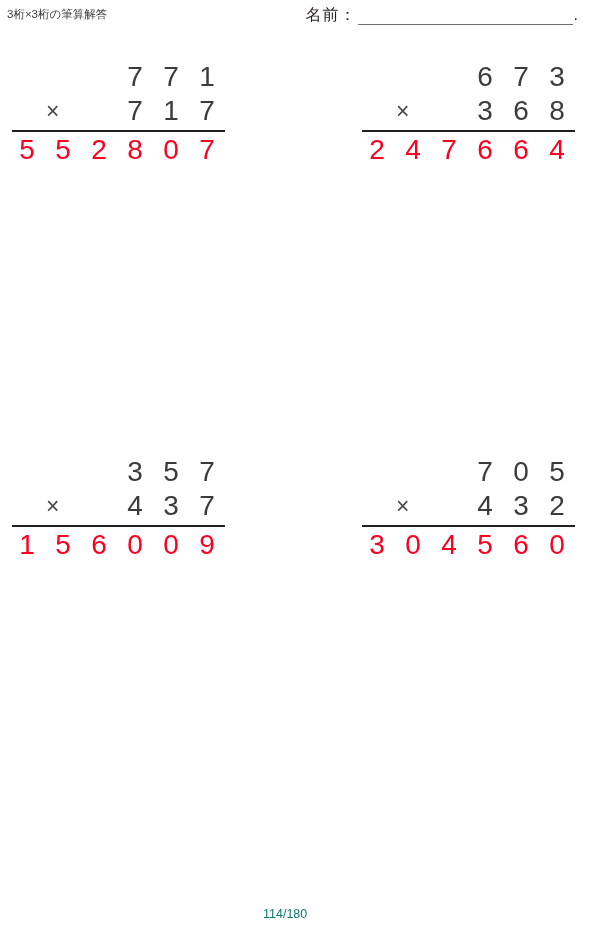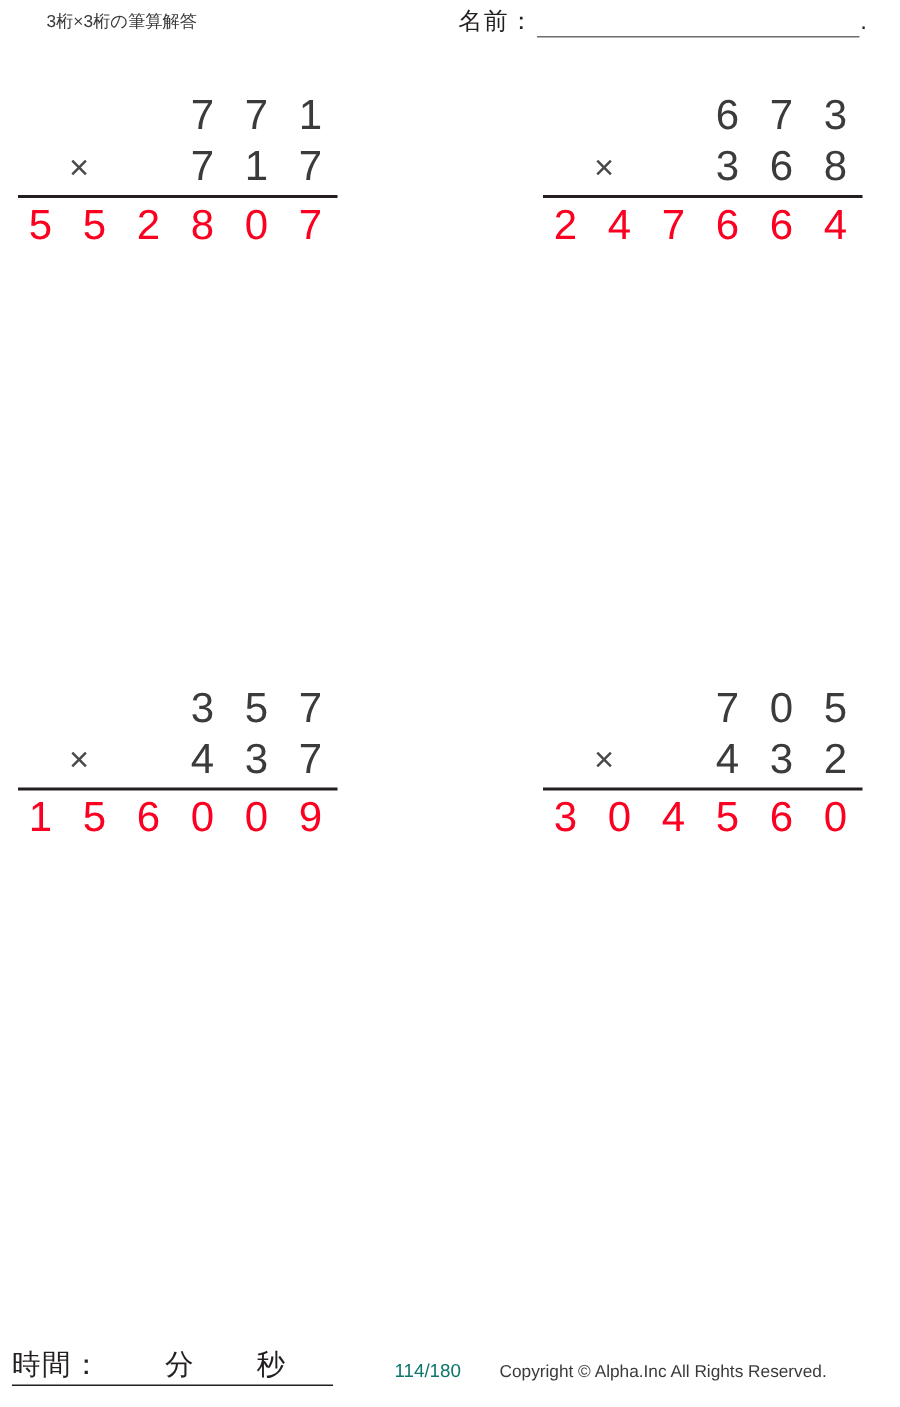--- a/index.html
+++ b/index.html
@@ -18,21 +18,20 @@
 
   
   .worksheet-title {
     position: absolute;
     left: 7px;
     top: 7px;
     font-size: 11.5px;
     letter-spacing: 0px;
     color: #3a3a3a;
     white-space: nowrap;
-    margin-left: 24px;
   }
   .name-block {
     position: absolute;
     right: 22px;
     top: 5px;
     display: flex;
     align-items: flex-end;
     white-space: nowrap;
   }
   .name-label {
@@ -293,20 +292,14 @@
           <span class="digit">6</span>
           <span class="digit">0</span>
         </div>
       </div>
     </div>
 
   </div>
 </div>
 
 <div class="footer">
-  <div class="time-block">
-    <span class="time-label">時間：</span>
-    <span class="time-unit-fun">分</span>
-    <span class="time-unit-byou">秒</span>
-  </div>
   <div class="page-num">114/180</div>
-  <div class="copyright">Copyright © Alpha.Inc All Rights Reserved.</div>
 </div>
 
 </body></html>

